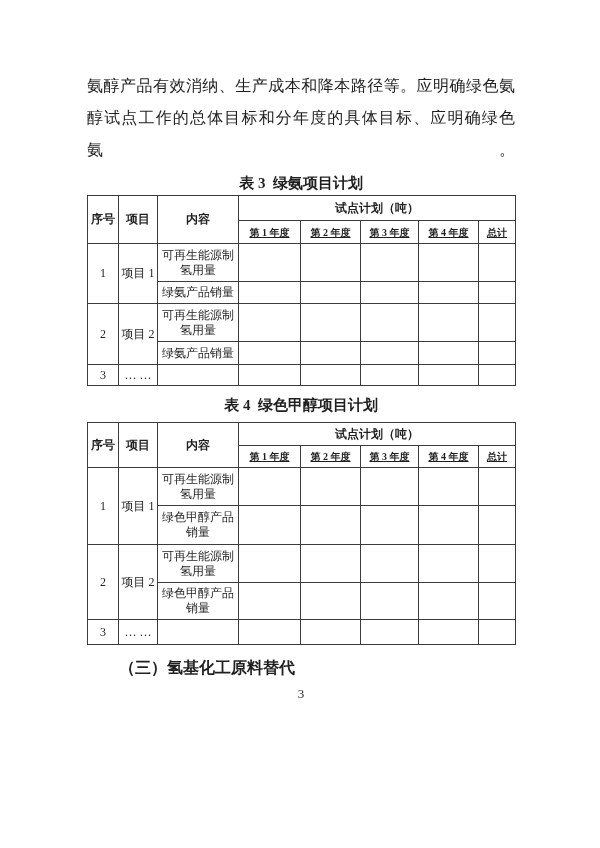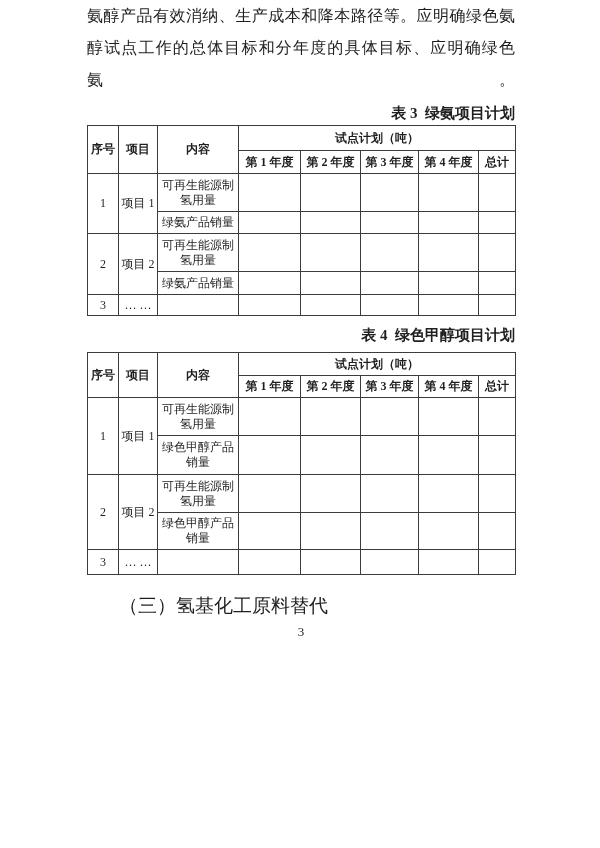--- a/index.html
+++ b/index.html
@@ -12,20 +12,21 @@
     width: 600px;
     height: 848px;
     background: #ffffff;
     font-family: "Liberation Serif", "DejaVu Serif", serif;
     color: #1f1f1f;
     overflow: hidden;
   }
   .content {
     width: 428px;
     margin-left: 87px;
+    padding-top: 70px;
   }
 
   
   .jline {
     font-size: 16px;
     line-height: 32px;
     text-align: justify;
     text-align-last: justify;
     white-space: normal;
   }
@@ -37,21 +38,21 @@
   }
   .para {
     margin-top: 3px;
   }
 
   
   .tbl-title {
     font-weight: bold;
     font-size: 15px;
     line-height: 21px;
-    text-align: right;
+    text-align: center;
     white-space: pre;
   }
   .title3 { margin-top: 7px; }
   .title4 { margin-top: 9px; }
 
   
   table.grid {
     border-collapse: collapse;
     table-layout: fixed;
     width: 428px;
@@ -61,21 +62,21 @@
   table.grid th, table.grid td {
     border: 1px solid #3c3c3c;
     padding: 1px 2px;
     text-align: center;
     vertical-align: middle;
     font-size: 12px;
     line-height: 15px;
     overflow: hidden;
   }
   table.grid th { font-weight: bold; }
-  table.grid th.yh { font-size: 12px; white-space: nowrap; }
+  table.grid th.yh { font-size: 10px; white-space: nowrap; text-decoration: underline; }
 
   
   .t3 tr.h1  { height: 25px; }
   .t3 tr.h2  { height: 23px; }
   .t3 tr.ra1 { height: 38px; }
   .t3 tr.rb1 { height: 22px; }
   .t3 tr.ra2 { height: 38px; }
   .t3 tr.rb2 { height: 23px; }
   .t3 tr.rc  { height: 21px; }
 
@@ -83,23 +84,23 @@
   .t4 tr.h1  { height: 23px; }
   .t4 tr.h2  { height: 22px; }
   .t4 tr.ra1 { height: 38px; }
   .t4 tr.rb1 { height: 39px; }
   .t4 tr.ra2 { height: 38px; }
   .t4 tr.rb2 { height: 37px; }
   .t4 tr.rc  { height: 25px; }
 
   
   .section-heading {
-    margin-top: 19px;
-    font-weight: normal;
-    font-size: 19px;
+    margin-top: 11px;
+    font-weight: bold;
+    font-size: 16px;
     line-height: 23px;
     text-indent: 32px;
   }
 
   .page-num {
     margin-top: 6px;
     text-align: center;
     font-size: 13px;
     line-height: 18px;
   }

